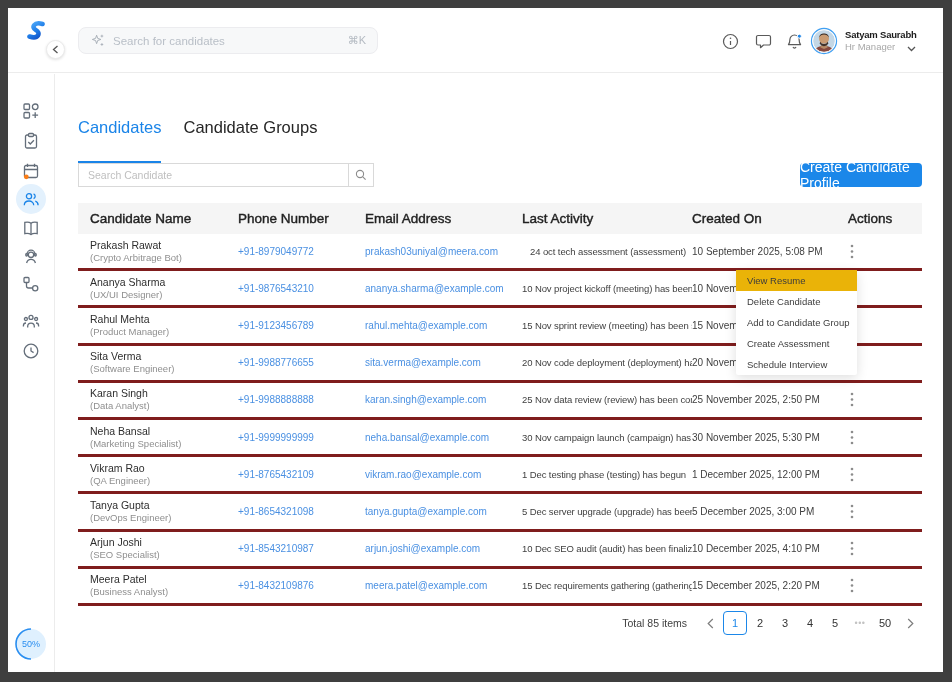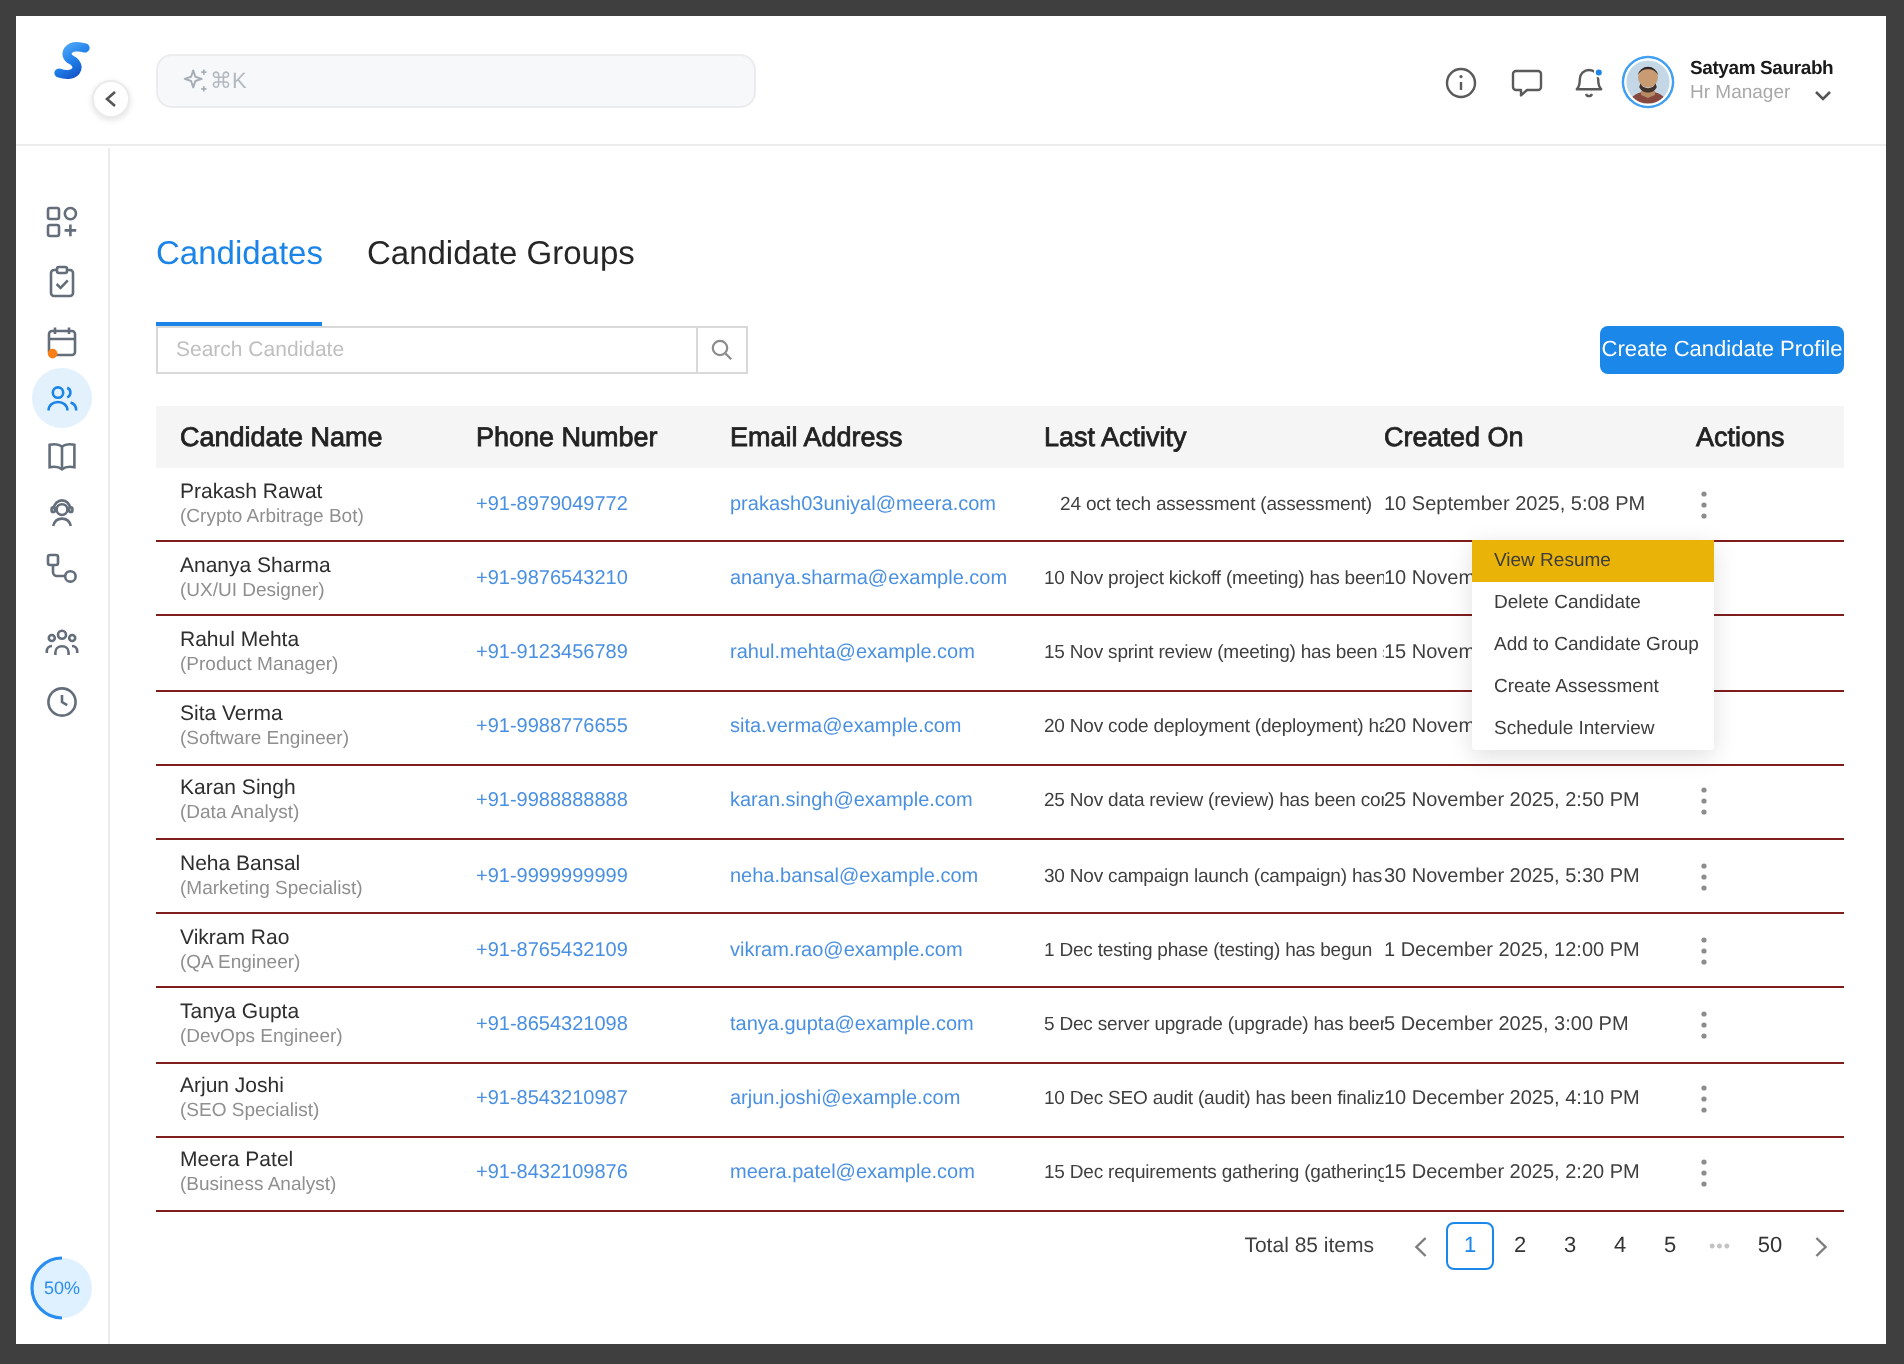--- a/index.html
+++ b/index.html
@@ -35,28 +35,28 @@
   
   .main { position:absolute; left:47px; top:66px; right:0; bottom:0; background:#fff; }
   .tabs { position:absolute; left:23px; top:44px; display:flex; gap:22px; }
   .tab { font-size:16.5px; font-weight:500; color:#262626; padding-bottom:24px; }
   .tab.active { color:#1a84e8; border-bottom:3px solid #1a84e8; }
 
   .toolbar { position:absolute; left:23px; right:21px; top:89px; height:24px; }
   .csearch { position:absolute; left:0; top:0; display:flex;justify-content:center; }
   .csearch .inp { width:270px; height:24px; border:1px solid #d9d9d9; border-right:none; display:flex; align-items:center; padding-left:9px; color:#bfbfbf; font-size:10.5px; background:#fff; }
   .csearch .btn { width:26px; height:24px; border:1px solid #d9d9d9; display:flex; align-items:center; justify-content:center; background:#fff; }
-  .create-btn { position:absolute; right:0; top:0; width:122px; height:24px; background:#1b87e9; border-radius:4px; color:#fff; font-size:11px; display:flex; align-items:center; justify-content:center; }
+  .create-btn { position:absolute; right:0; top:0; width:122px; height:24px; background:#1b87e9; border-radius:4px; color:#fff; font-size:14px; display:flex; align-items:center; justify-content:center; }
 
   
   .table { position:absolute; left:23px; right:21px; top:129px; }
   .thead { display:grid; grid-template-columns:160px 127px 157px 170px 156px 74px; height:31px; background:#f5f5f5; align-items:center; }
   .thead .hc { font-size:13.5px; font-weight:normal; -webkit-text-stroke:0.4px #222; color:#222; }
   .thead .hc:first-child { padding-left:12px; }
-  .trow { display:grid; grid-template-columns:160px 127px 157px 170px 156px 74px; height:37.2px; border-bottom:1px solid #7f1d1d; align-items:center; }
+  .trow { display:grid; grid-template-columns:160px 127px 157px 170px 156px 74px; height:37.2px; border-bottom:3px solid #7f1d1d; align-items:center; }
   .cell { font-size:10px; color:#3f3f3f; overflow:hidden; white-space:nowrap; }
   .namecell { padding-left:12px; }
   .cname { font-size:10.5px; color:#2e2e2e; line-height:13px; }
   .crole { font-size:9.5px; color:#8f8f8f; line-height:12px; }
   .link { color:#4a90e2; }
   .cell.activity { padding-right:6px; font-size:9.5px; letter-spacing:-0.1px;text-align:right; }
   .actions-btn { display:flex; padding-left:2px; }
 
   
   .footer { position:absolute; left:23px; right:21px; top:537px; height:24px; display:flex; align-items:center; justify-content:flex-end; }
@@ -91,20 +91,21 @@
     <div class="collapse-btn">
       <svg width="7" height="9" viewBox="0 0 7 9">
           <polyline points="5.5,1 1.5,4.5 5.5,8" fill="none" stroke="#555" stroke-width="1.3"></polyline>
         </svg>
     </div>
     <div class="gsearch">
       <svg width="15" height="15" viewBox="0 0 17 17">
         <path d="M7.5 2.5 l1.2 3.6 3.6 1.2 -3.6 1.2 -1.2 3.6 -1.2-3.6 -3.6-1.2 3.6-1.2 Z" fill="none" stroke="#a7aeb7" stroke-width="1.1" stroke-linejoin="round"></path>
         <path d="M13.5 2 v3 M12 3.5 h3 M13.5 11.5 v3 M12 13 h3" stroke="#a7aeb7" stroke-width="1"></path>
       </svg>
+      <span class="ph">Search for candidates</span>
       <span class="kbd">⌘K</span>
     </div>
     <div class="tico info">
       <svg width="17" height="17" viewBox="0 0 17 17">
           <circle cx="8.5" cy="8.5" r="7" fill="none" stroke="#5a5a5a" stroke-width="1.2"></circle>
           <line x1="8.5" y1="8" x2="8.5" y2="12" stroke="#5a5a5a" stroke-width="1.2"></line>
           <circle cx="8.5" cy="5.3" r="0.8" fill="#5a5a5a"></circle>
         </svg>
     </div>
     <div class="tico chat">

